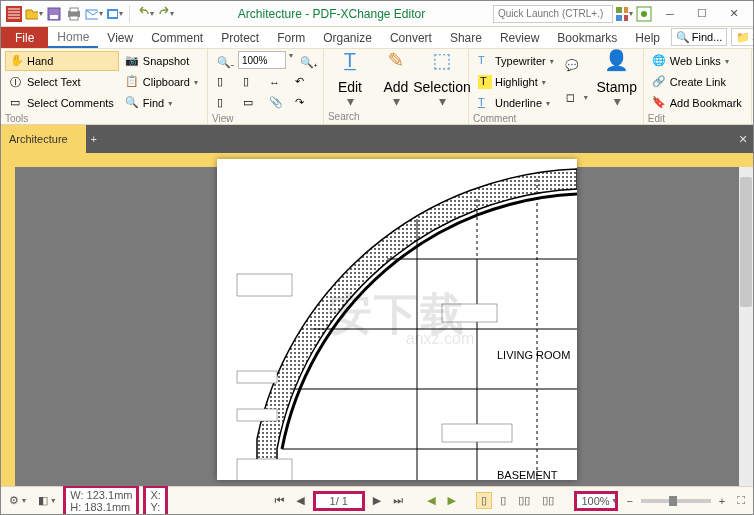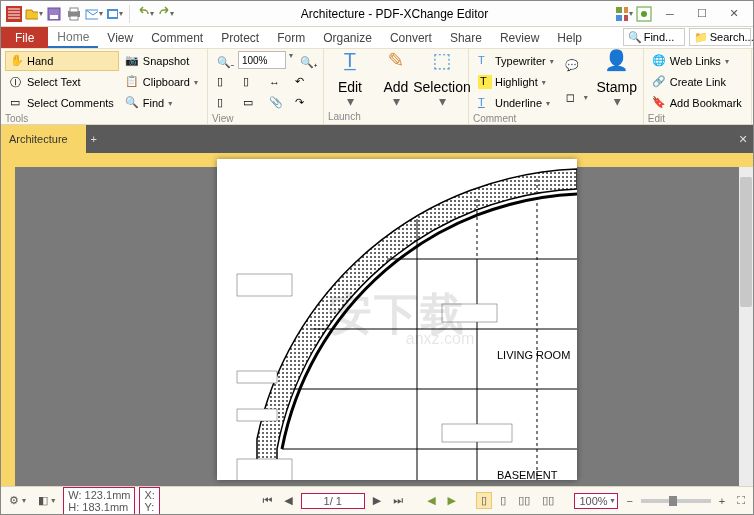--- a/index.html
+++ b/index.html
@@ -2,21 +2,21 @@
 <html><head>
 <meta charset="utf-8">
 <style>
 * { margin:0; padding:0; box-sizing:border-box; font-family:'Segoe UI',Tahoma,sans-serif; font-size:11px; }
 body { width:754px; height:515px; background:#fff; border:1px solid #888; display:flex; flex-direction:column; overflow:hidden; }
 
 
 .titlebar { height:26px; background:#fdfdfd; border-bottom:1px solid #dcd5c0; display:flex; align-items:center; gap:2px; padding:0 4px; }
 .tb-icon { width:18px; height:18px; display:flex; align-items:center; justify-content:center; border-radius:2px; }
 .quicklaunch { width:120px; height:18px; border:1px solid #ccc; font-size:10px; color:#888; padding:0 4px; margin-left:4px; }
-.title-text { flex:0 0 auto; color:#000000; font-size:12px; margin:11px auto; }
+.title-text { flex:0 0 auto; color:#15803d; font-size:12px; margin:11px auto; }
 .titlebar .spacer { flex:1; }
 .winbtn { width:30px; height:22px; display:flex; align-items:center; justify-content:center; color:#555; }
 
 
 .menubar { height:22px; background:#fff; border-bottom:1px solid #e8e2cc; display:flex; align-items:stretch; }
 .file-tab { background:#c0392b; color:#fff; padding:0 14px; display:flex; align-items:center; font-size:12px; }
 .menu-item { padding:0 9px; display:flex; align-items:center; color:#444; font-size:12px; }
 .menu-item.active { color:#737373; border-bottom:2px solid #2a72c0; }
 .menubar .spacer { flex:1; }
 .search-small { height:18px; width:62px; border:1px solid #ccc; margin:1px 2px; font-size:10px; padding:0 4px; display:flex; align-items:center; gap:2px; }
@@ -48,21 +48,21 @@
 .ruler-h { position:absolute; top:0; left:0; right:0; height:14px; background:#f8d568; }
 .ruler-v { position:absolute; top:14px; left:0; width:14px; bottom:0; background:#f8d568; }
 .scroll-v { position:absolute; right:0; top:14px; width:14px; bottom:0; background:#ececec; }
 .scroll-thumb-v { position:absolute; top:10px; width:12px; left:1px; height:130px; background:#c8c8c8; border-radius:2px; }
 .page { background:#fff; width:360px; height:100%; margin-left:40px; position:relative; box-shadow:0 0 6px rgba(0,0,0,.4); overflow:hidden; }
 .watermark { position:absolute; top:50%; left:50%; transform:translate(-50%,-60%); font-size:44px; color:rgba(0,0,0,.1); font-weight:bold; pointer-events:none; letter-spacing:2px; }
 .wm-sub { position:absolute; top:50%; left:50%; transform:translate(-50%,10px); font-size:16px; color:rgba(0,0,0,.1);margin-left:43px; }
 
 
 .statusbar { height:28px; background:#fbf8ef; border-top:1px solid #dcd5c0; display:flex; align-items:center; gap:4px; padding:0 4px; font-size:10px; color:#555; }
-.sb-seg { border:1px solid #be185d; padding:1px 4px; background:#fff; display:flex; align-items:center; gap:2px; }
+.sb-seg { border:3px solid #be185d; padding:1px 4px; background:#fff; display:flex; align-items:center; gap:2px; }
 .sb-seg.noborder { border:none; background:transparent; }
 .slider { width:70px; height:4px; background:#ccc; position:relative; }
 .slider::after { content:""; position:absolute; left:40%; top:-3px; width:8px; height:10px; background:#888; }
 .ic { display:inline-block; }
 svg { display:block; }
 </style>
 </head>
 <body>
 
 <div class="titlebar">
@@ -114,20 +114,21 @@
     </div>
   <div class="tb-icon">
       <svg width="16" height="16">
         <path d="M4 8a4 4 0 014-4h4m0 0l-3-3M12 4l-3 3" stroke="#7a9a3a" fill="none" stroke-width="1.5"></path>
       </svg>
       <span class="drop">▾</span>
     </div>
   <div class="spacer"></div>
   <div class="title-text">Architecture - PDF-XChange Editor</div>
   <div class="spacer"></div>
+  <input class="quicklaunch" placeholder="Quick Launch (CTRL+.)" style="">
   <div class="tb-icon">
       <svg width="16" height="16">
         <rect x="1" y="1" width="6" height="6" fill="#7aa03a"></rect>
         <rect x="9" y="1" width="6" height="6" fill="#d98c3a"></rect>
         <rect x="1" y="9" width="6" height="6" fill="#4a90d9"></rect>
         <rect x="9" y="9" width="6" height="6" fill="#c05050"></rect>
       </svg>
       <span class="drop">▾</span>
     </div>
   <div class="tb-icon">
@@ -145,20 +146,21 @@
   <div class="file-tab">File</div>
   <div class="menu-item active">Home</div>
   <div class="menu-item">View</div>
   <div class="menu-item">Comment</div>
   <div class="menu-item">Protect</div>
   <div class="menu-item">Form</div>
   <div class="menu-item">Organize</div>
   <div class="menu-item">Convert</div>
   <div class="menu-item">Share</div>
   <div class="menu-item">Review</div>
+  <div class="menu-item">Bookmarks</div>
   <div class="menu-item">Help</div>
   <div class="spacer"></div>
   <div class="search-small">
       <span>🔍</span>
       <span>Find...</span>
     </div>
   <div class="search-small">
       <span style="color:#d98c3a">📁</span>
       <span>Search...</span>
     </div>
@@ -259,21 +261,21 @@
           <span class="ic" style="color:#d98c3a;font-size:20px">✎</span>
           <span>Add</span>
           <span class="drop">▾</span>
         </div>
       <div class="btn big">
           <span class="ic" style="color:#4a90d9;font-size:20px">⬚</span>
           <span>Selection</span>
           <span class="drop">▾</span>
         </div>
     </div>
-    <div class="group-label">Launch</div>
+    <div class="group-label">Search</div>
   </div>
 
   <div class="ribbon-group">
     <div class="group-body">
       <div class="vcol">
         <div class="btn">
             <span class="ic" style="color:#4a90d9">T</span>
             <span>Typewriter</span>
             <span class="drop">▾</span>
           </div>
@@ -381,21 +383,21 @@
   <div class="sb-seg noborder">◧<span class="drop">▾</span></div>
   <div class="sb-seg">
     <div><span>W: 123.1mm</span><br><span>H: 183.1mm</span></div>
   </div>
   <div class="sb-seg">
     <div><span>X: </span><br><span>Y: </span></div>
   </div>
   <div style="flex:1"></div>
   <div class="sb-seg noborder">⏮</div>
   <div class="sb-seg noborder">◀</div>
-  <div class="sb-seg" style="width:64px;justify-content:center">
+  <div class="sb-seg" style="width:52px;justify-content:center">
       <span>1/ 1</span>
     </div>
   <div class="sb-seg noborder">▶</div>
   <div class="sb-seg noborder">⏭</div>
   <div style="width:8px"></div>
   <div class="sb-seg noborder" style="color:#7a9a3a">◀</div>
   <div class="sb-seg noborder" style="color:#7a9a3a">▶</div>
   <div style="width:8px"></div>
   <div class="sb-seg noborder" style="background:#fbe8b0;border:1px solid #e8c870">▯</div>
   <div class="sb-seg noborder">▯</div>

